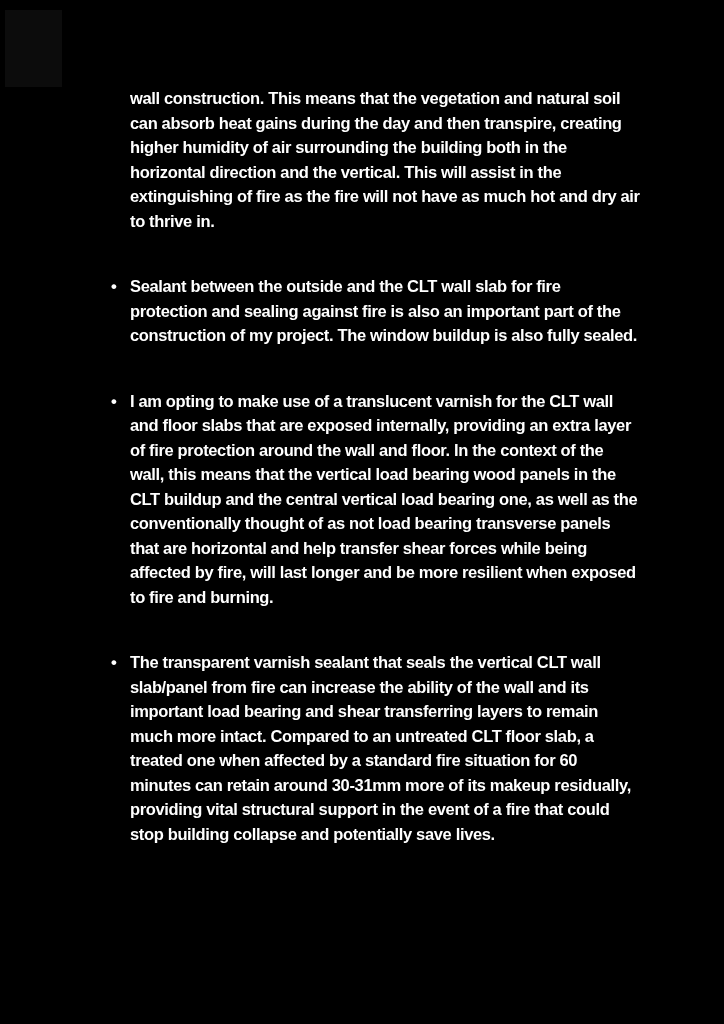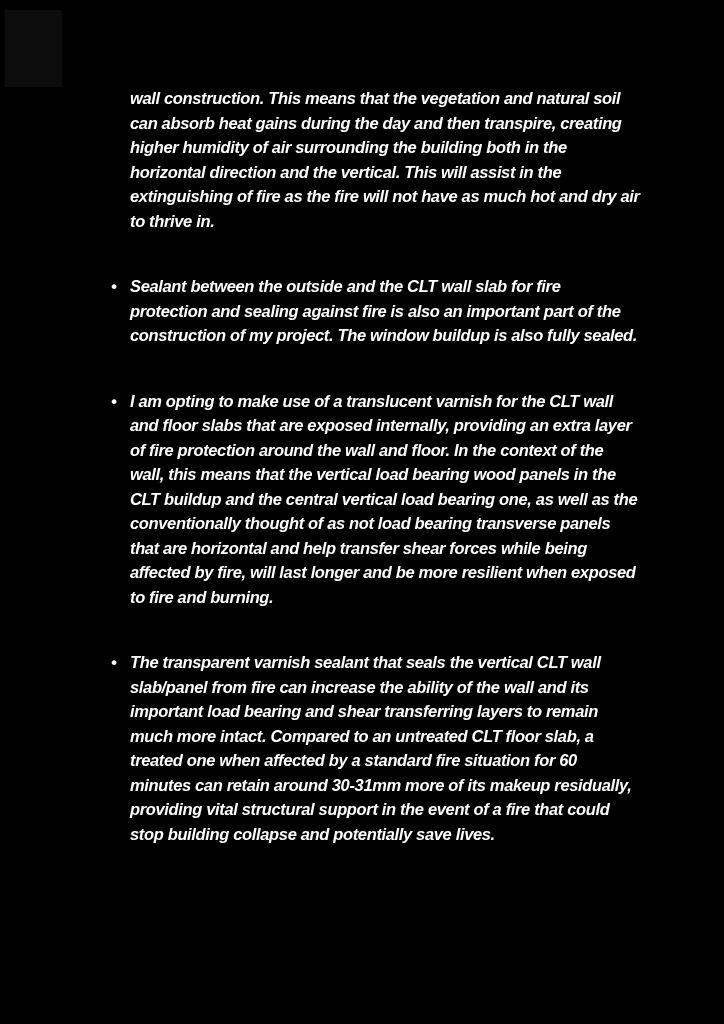--- a/index.html
+++ b/index.html
@@ -4,21 +4,20 @@
 <style>
   * { margin: 0; padding: 0; box-sizing: border-box; }
   html, body { background: #000; }
   .page {
     position: relative;
     width: 668px;
     height: 1024px;
     background: #000000;
     overflow: hidden;
     font-family: "Liberation Sans", sans-serif;
-    font-style: italic;
     font-weight: 600;
     color: #ffffff;
   }
   .corner-block {
     position: absolute;
     left: 5px;
     top: 10px;
     width: 57px;
     height: 77px;
     background: #0c0c0c;

